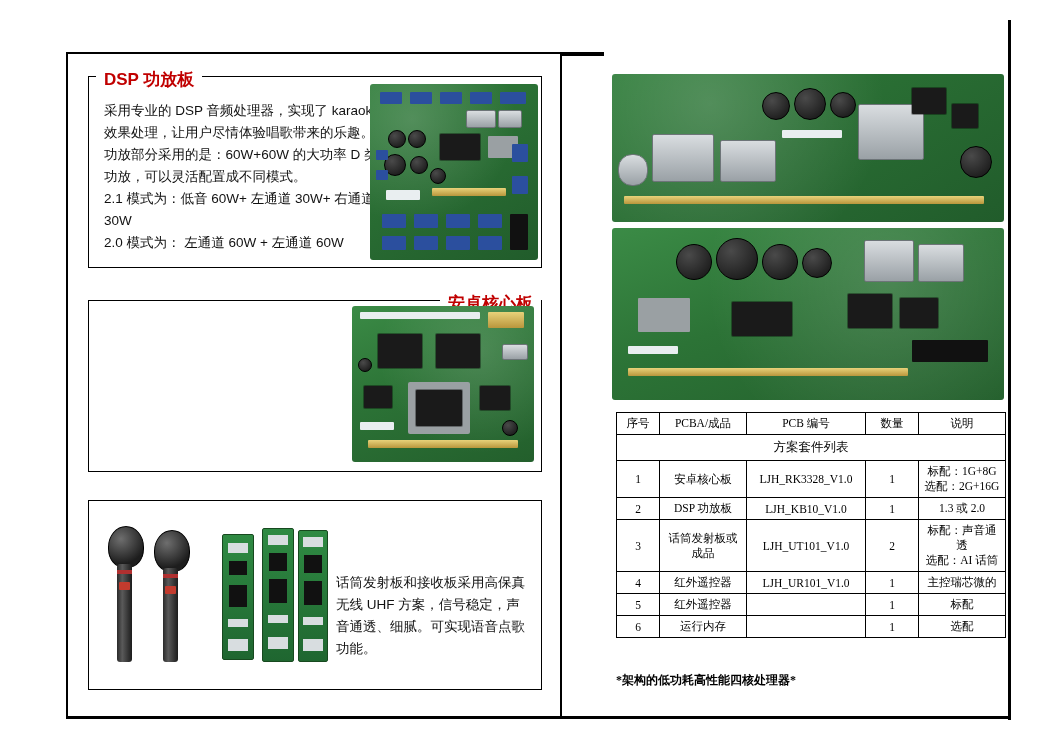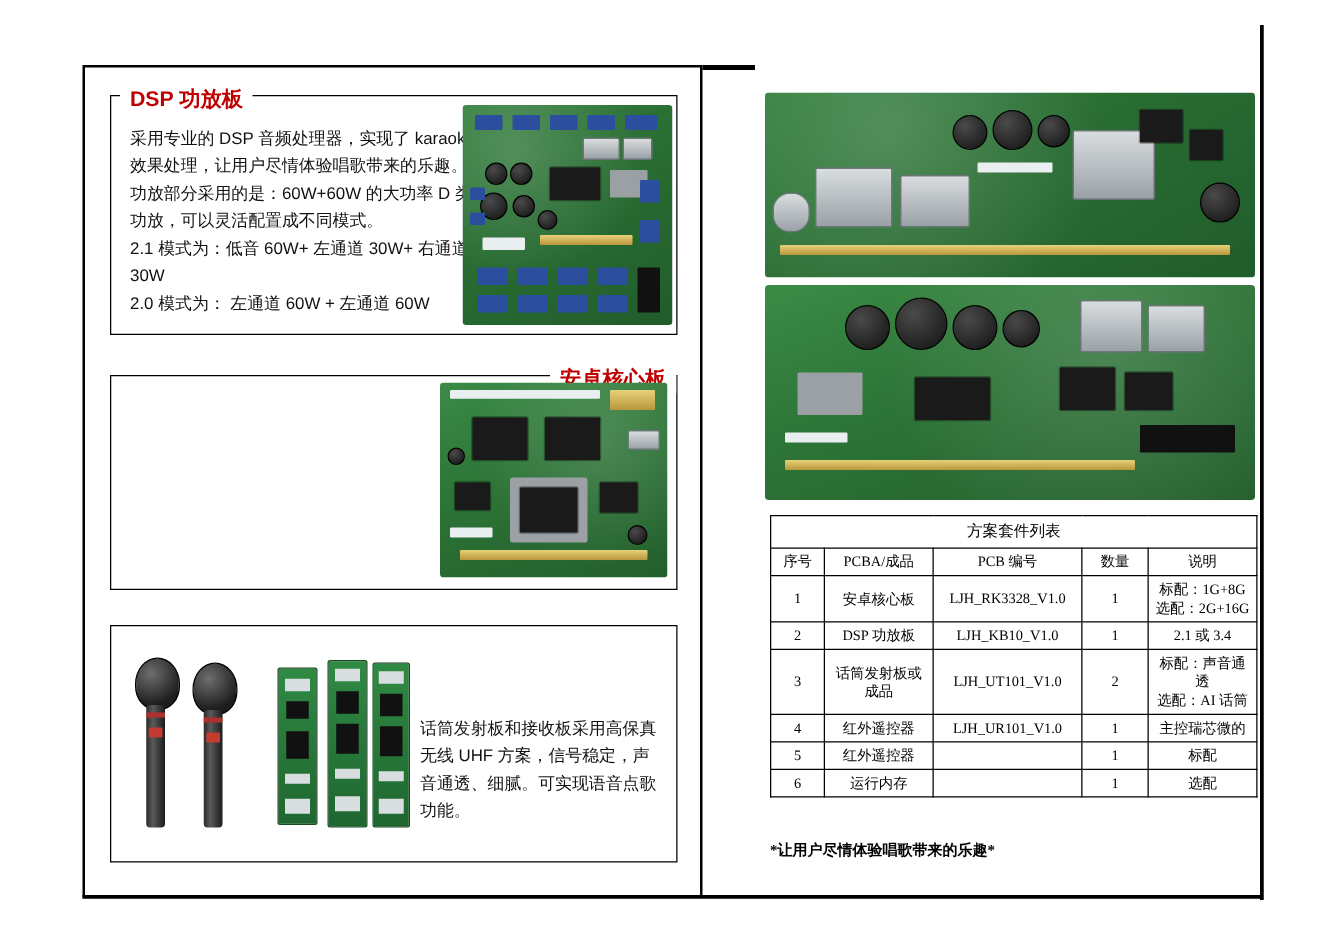--- a/index.html
+++ b/index.html
@@ -254,43 +254,43 @@
     <div class="chip-gray" style="left:26px;top:70px;width:52px;height:34px;"></div>
     <div class="hdr" style="left:300px;top:112px;width:76px;height:22px;"></div>
     <div class="gold" style="left:16px;top:140px;width:280px;height:8px;"></div>
     <div class="white-t" style="left:16px;top:118px;width:50px;height:8px;"></div>
   </div>
 
   <div class="table-wrap">
     <table>
       <tbody>
           <tr>
-        <td class="tbl-title" colspan="5">方案套件列表</td>
-      </tr>
-      <tr>
         <td class="col-no">序号</td>
         <td class="col-pcba">PCBA/成品</td>
         <td class="col-pcb">PCB 编号</td>
         <td class="col-qty">数量</td>
         <td>说明</td>
       </tr>
       <tr>
+        <td class="tbl-title" colspan="5">方案套件列表</td>
+      </tr>
+      <tr>
         <td>1</td>
         <td>安卓核心板</td>
         <td>LJH_RK3328_V1.0</td>
         <td>1</td>
         <td style="white-space:pre-line;">标配：1G+8G
 选配：2G+16G</td>
       </tr>
       <tr>
         <td>2</td>
         <td>DSP 功放板</td>
         <td>LJH_KB10_V1.0</td>
         <td>1</td>
-        <td style="white-space:pre-line;">2.1 或 3.4</td>
+        <td style="white-space:pre-line;">1.3 或 2.0</td>
       </tr>
       <tr>
         <td>3</td>
         <td>话筒发射板或成品</td>
         <td>LJH_UT101_V1.0</td>
         <td>2</td>
         <td style="white-space:pre-line;">标配：声音通透
 选配：AI 话筒</td>
       </tr>
       <tr>
@@ -310,15 +310,15 @@
       <tr>
         <td>6</td>
         <td>运行内存</td>
         <td></td>
         <td>1</td>
         <td style="white-space:pre-line;">选配</td>
       </tr>
     </tbody>
       </table>
   </div>
-  <div class="note">*让用户尽情体验唱歌带来的乐趣*</div>
+  <div class="note">*架构的低功耗高性能四核处理器*</div>
 
 </div>
 
 </body></html>

